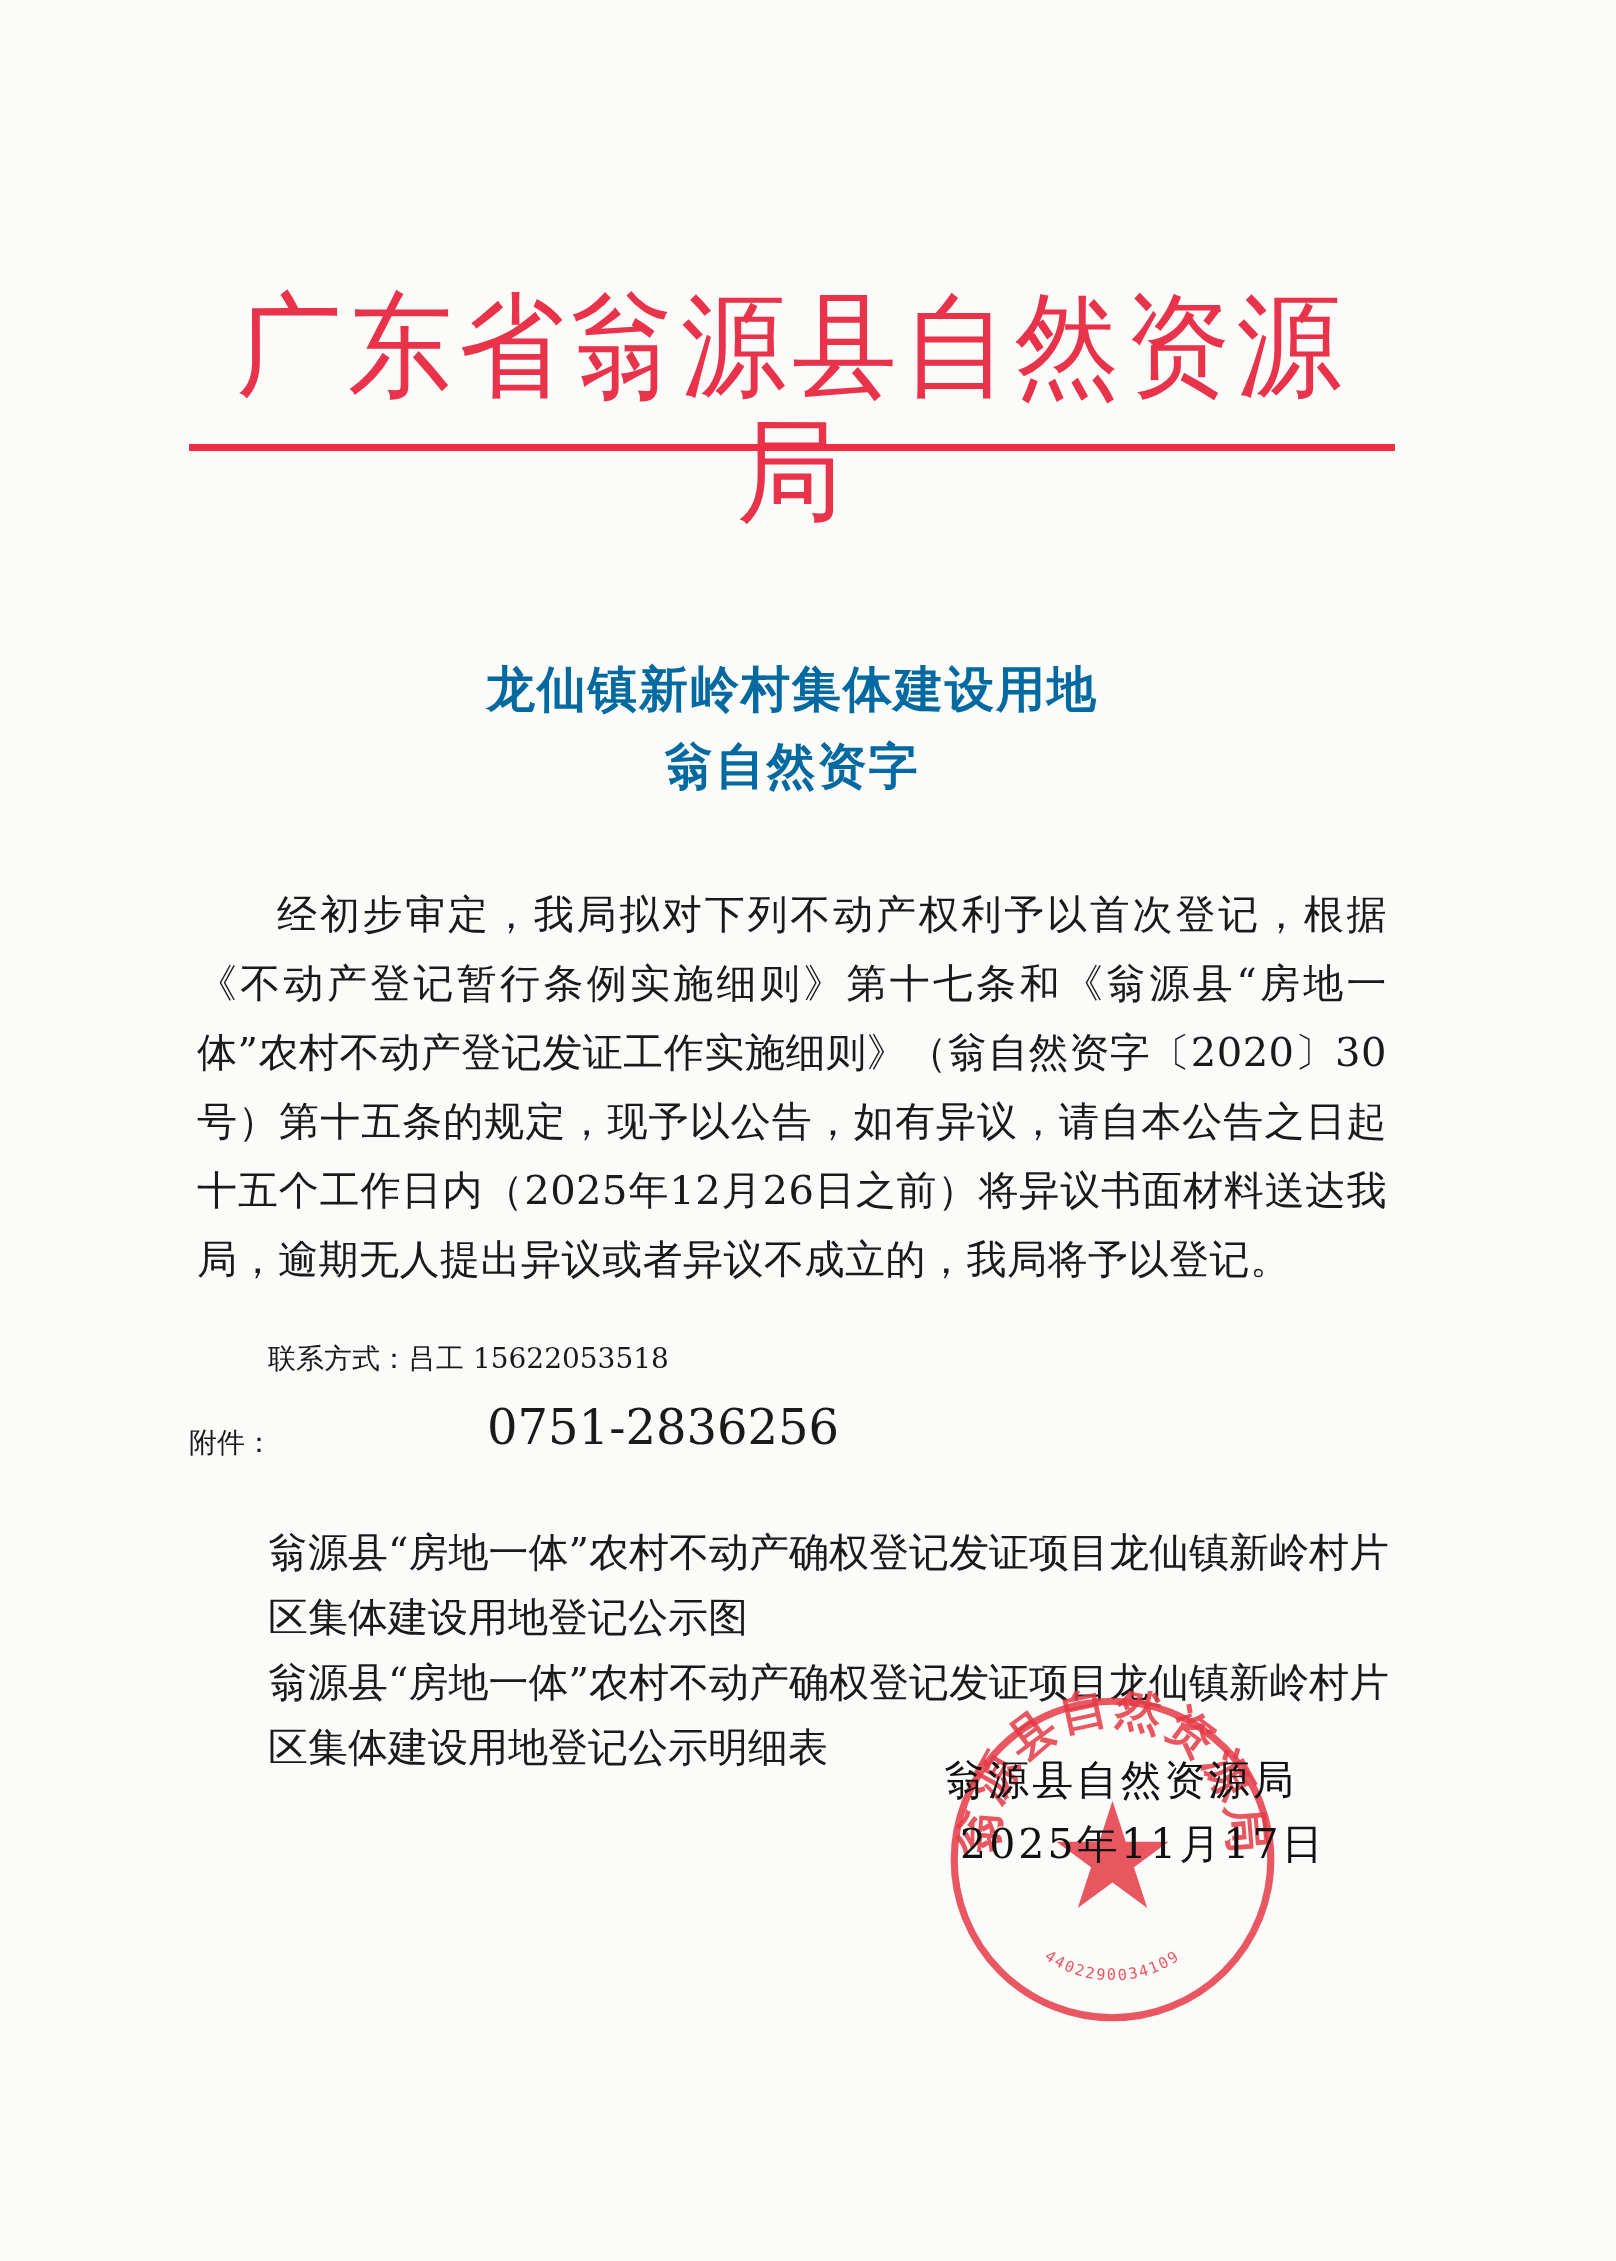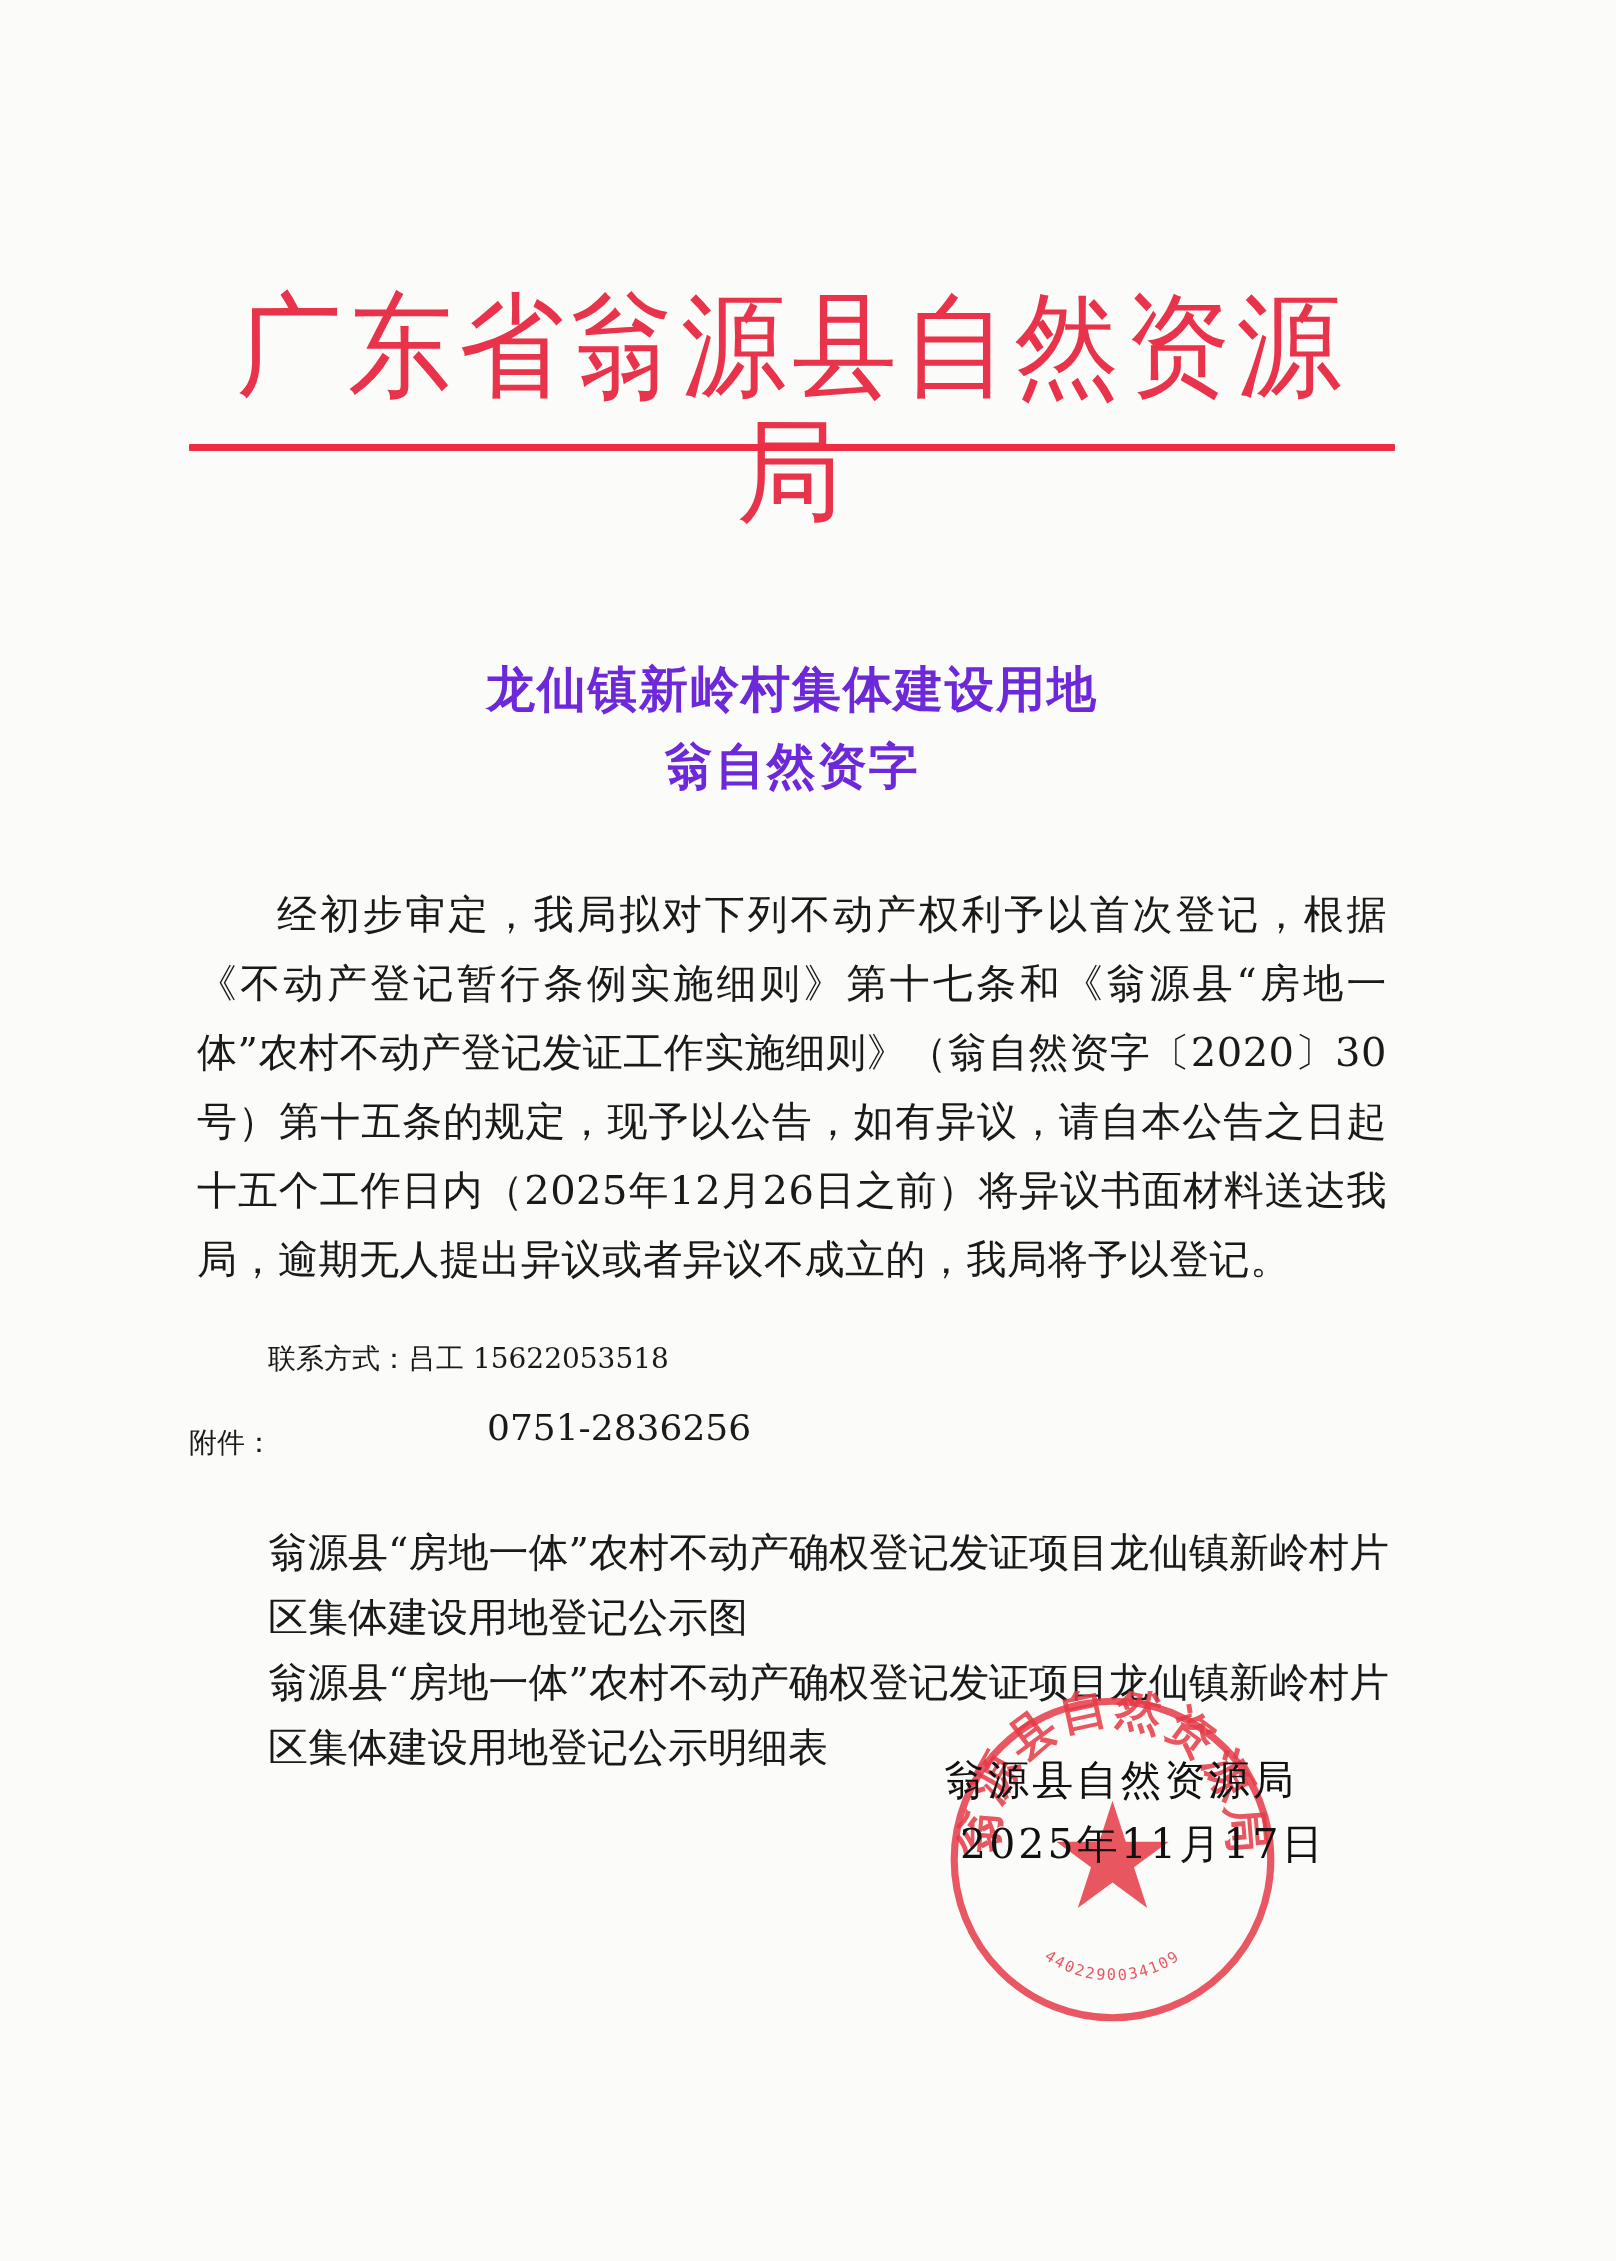--- a/index.html
+++ b/index.html
@@ -23,37 +23,37 @@
     transform-origin: top center;
   }
   .red-rule {
     position: absolute; left: 189px; top: 444px; width: 1206px; height: 7.1px;
     background: #ee2c44; border-radius: 1px;
   }
 
   .doc-title {
     position: absolute; left: 189px; width: 1206px; text-align: center;
     font-family: "DejaVu Sans", "Liberation Sans", sans-serif;
-    font-weight: bold; font-size: 49px; line-height: 61px; color: #6d28d9;
+    font-weight: bold; font-size: 49px; line-height: 61px; color: #0369a1;
     letter-spacing: 2px;
   }
   .doc-title.l1 { top: 659px; }
   .doc-title.l2 { top: 736px; }
 
   .body-text {
     position: absolute; left: 189px; width: 1206px;
     font-size: 40px; line-height: 69px;
     text-align: justify; text-align-last: left;
     letter-spacing: 0.5px;
   }
   .para { text-indent: 80px; margin: 8px; }
   .p1 { top: 872px; }
   .p2 { top: 1219px; }
   .contact { position: absolute; left: 268px; top: 1324px; font-size: 28px; line-height: 69px; }
-  .contact-2 { position: absolute; left: 487px; top: 1393px; font-size: 36px; line-height: 69px; }
+  .contact-2 { position: absolute; left: 487px; top: 1393px; font-size: 48px; line-height: 69px; }
   .attach-label { position: absolute; left: 189px; top: 1408px; font-size: 28px; line-height: 69px; }
   .attach-list { position: absolute; left: 268px; top: 1520px; width: 1126px; font-size: 40px; line-height: 65px; }
   .attach-item { margin: 0; }
 
   .stamp {
     position: absolute; left: 944px; top: 1691px; width: 337px; height: 337px;
   }
   .sign {
     position: absolute; font-size: 41px; line-height: 51px; color: #111;
     letter-spacing: 3.1px; z-index: 2;

